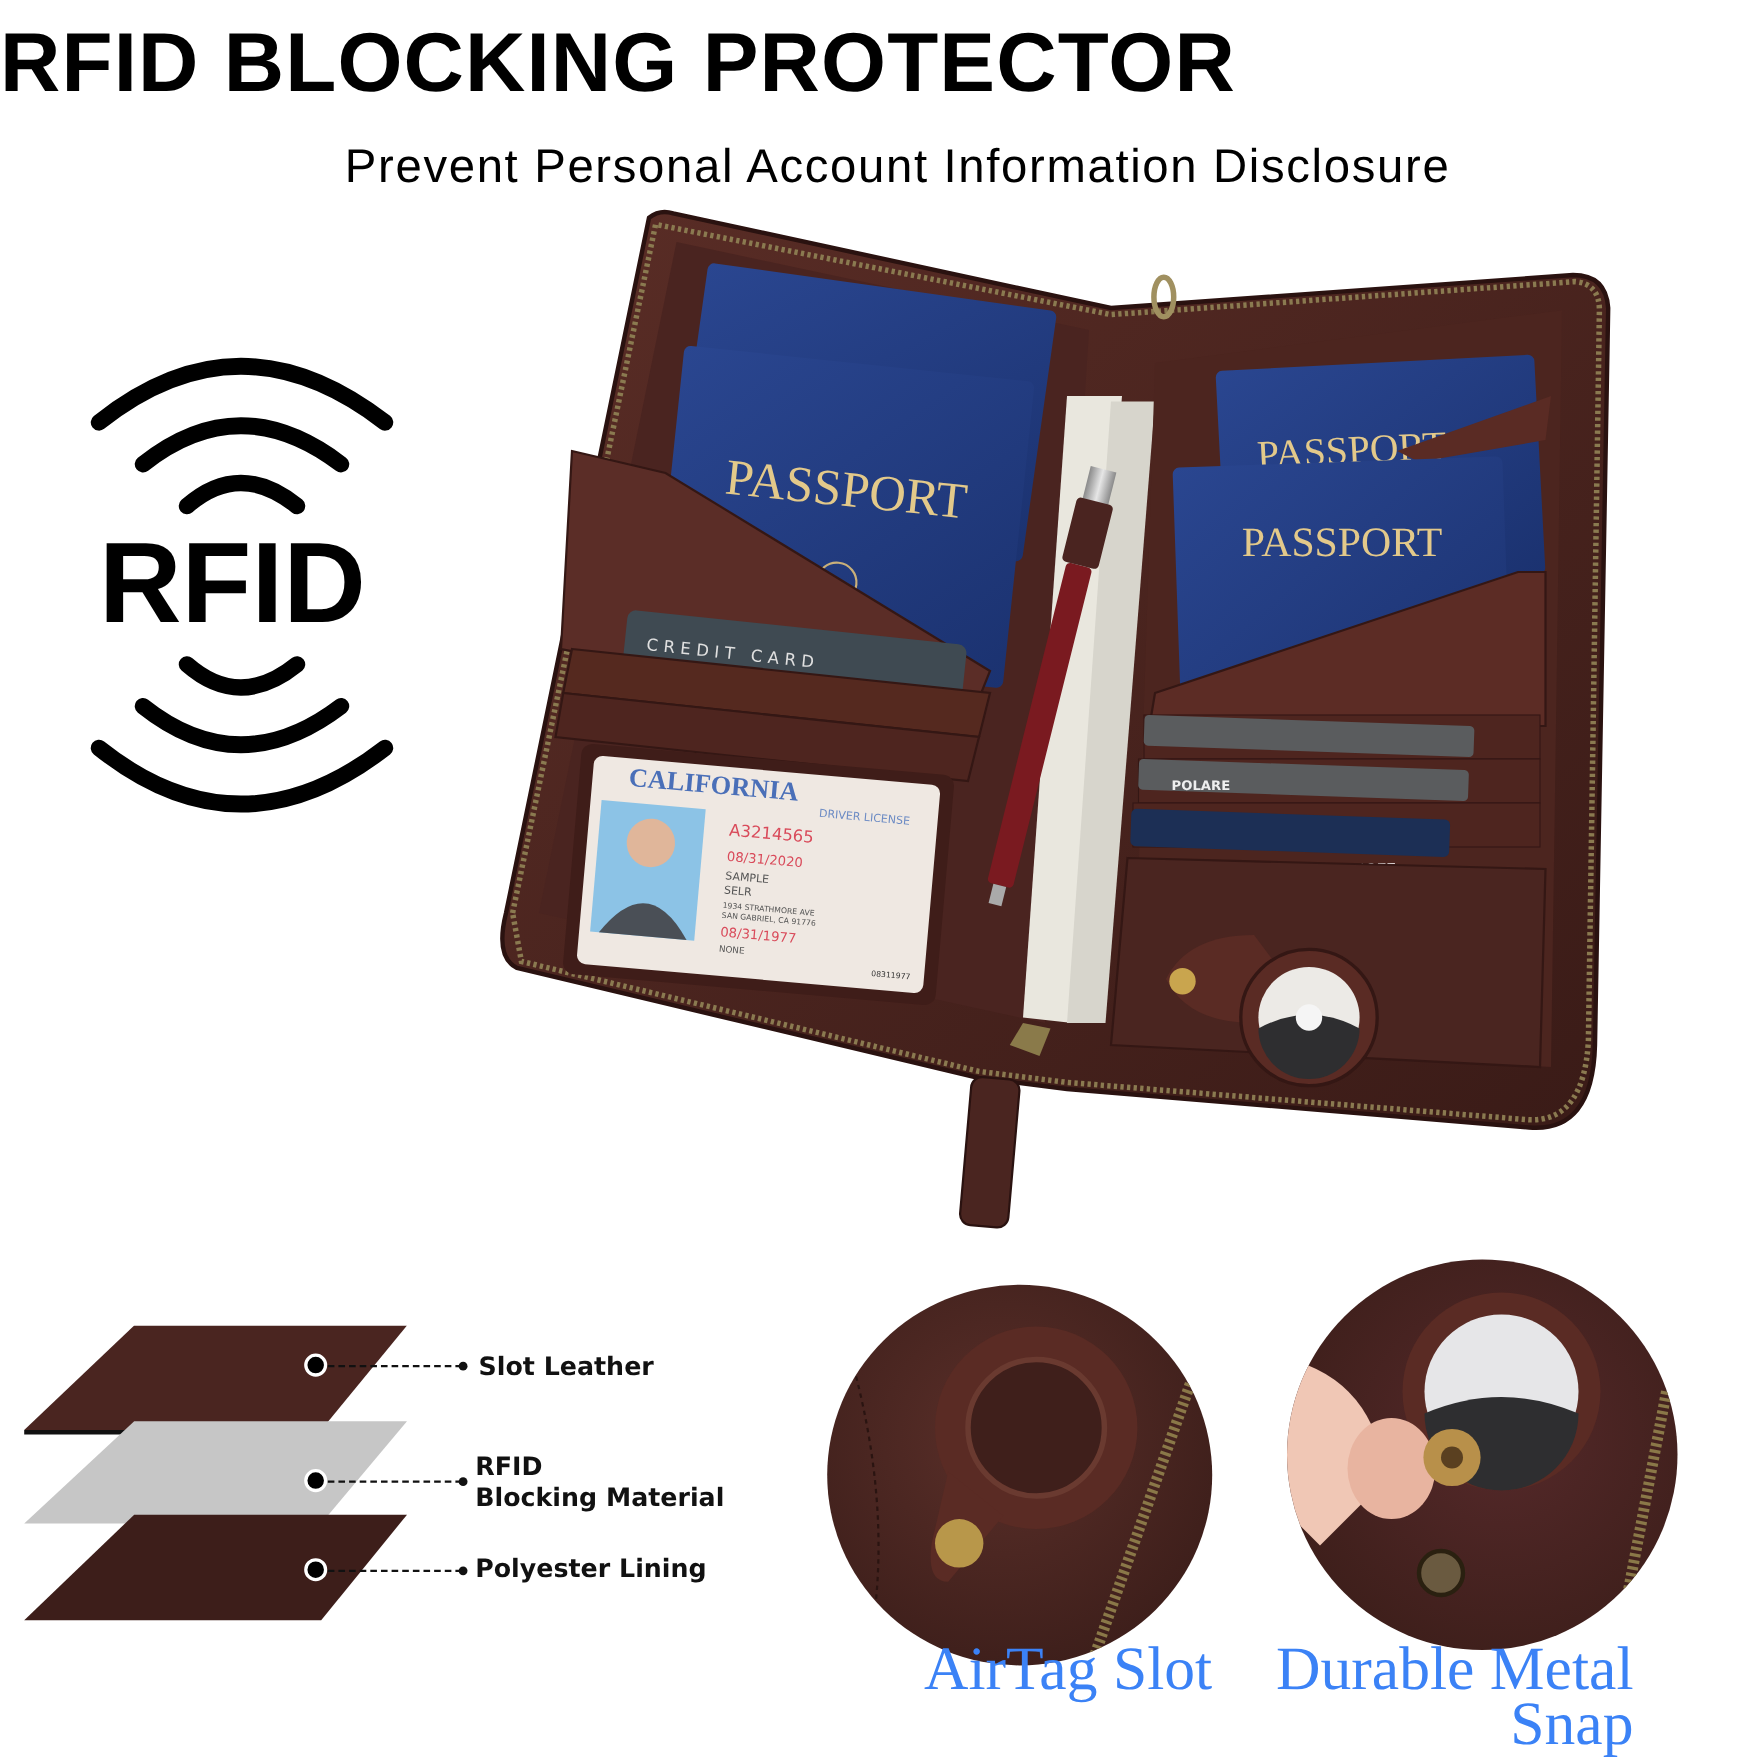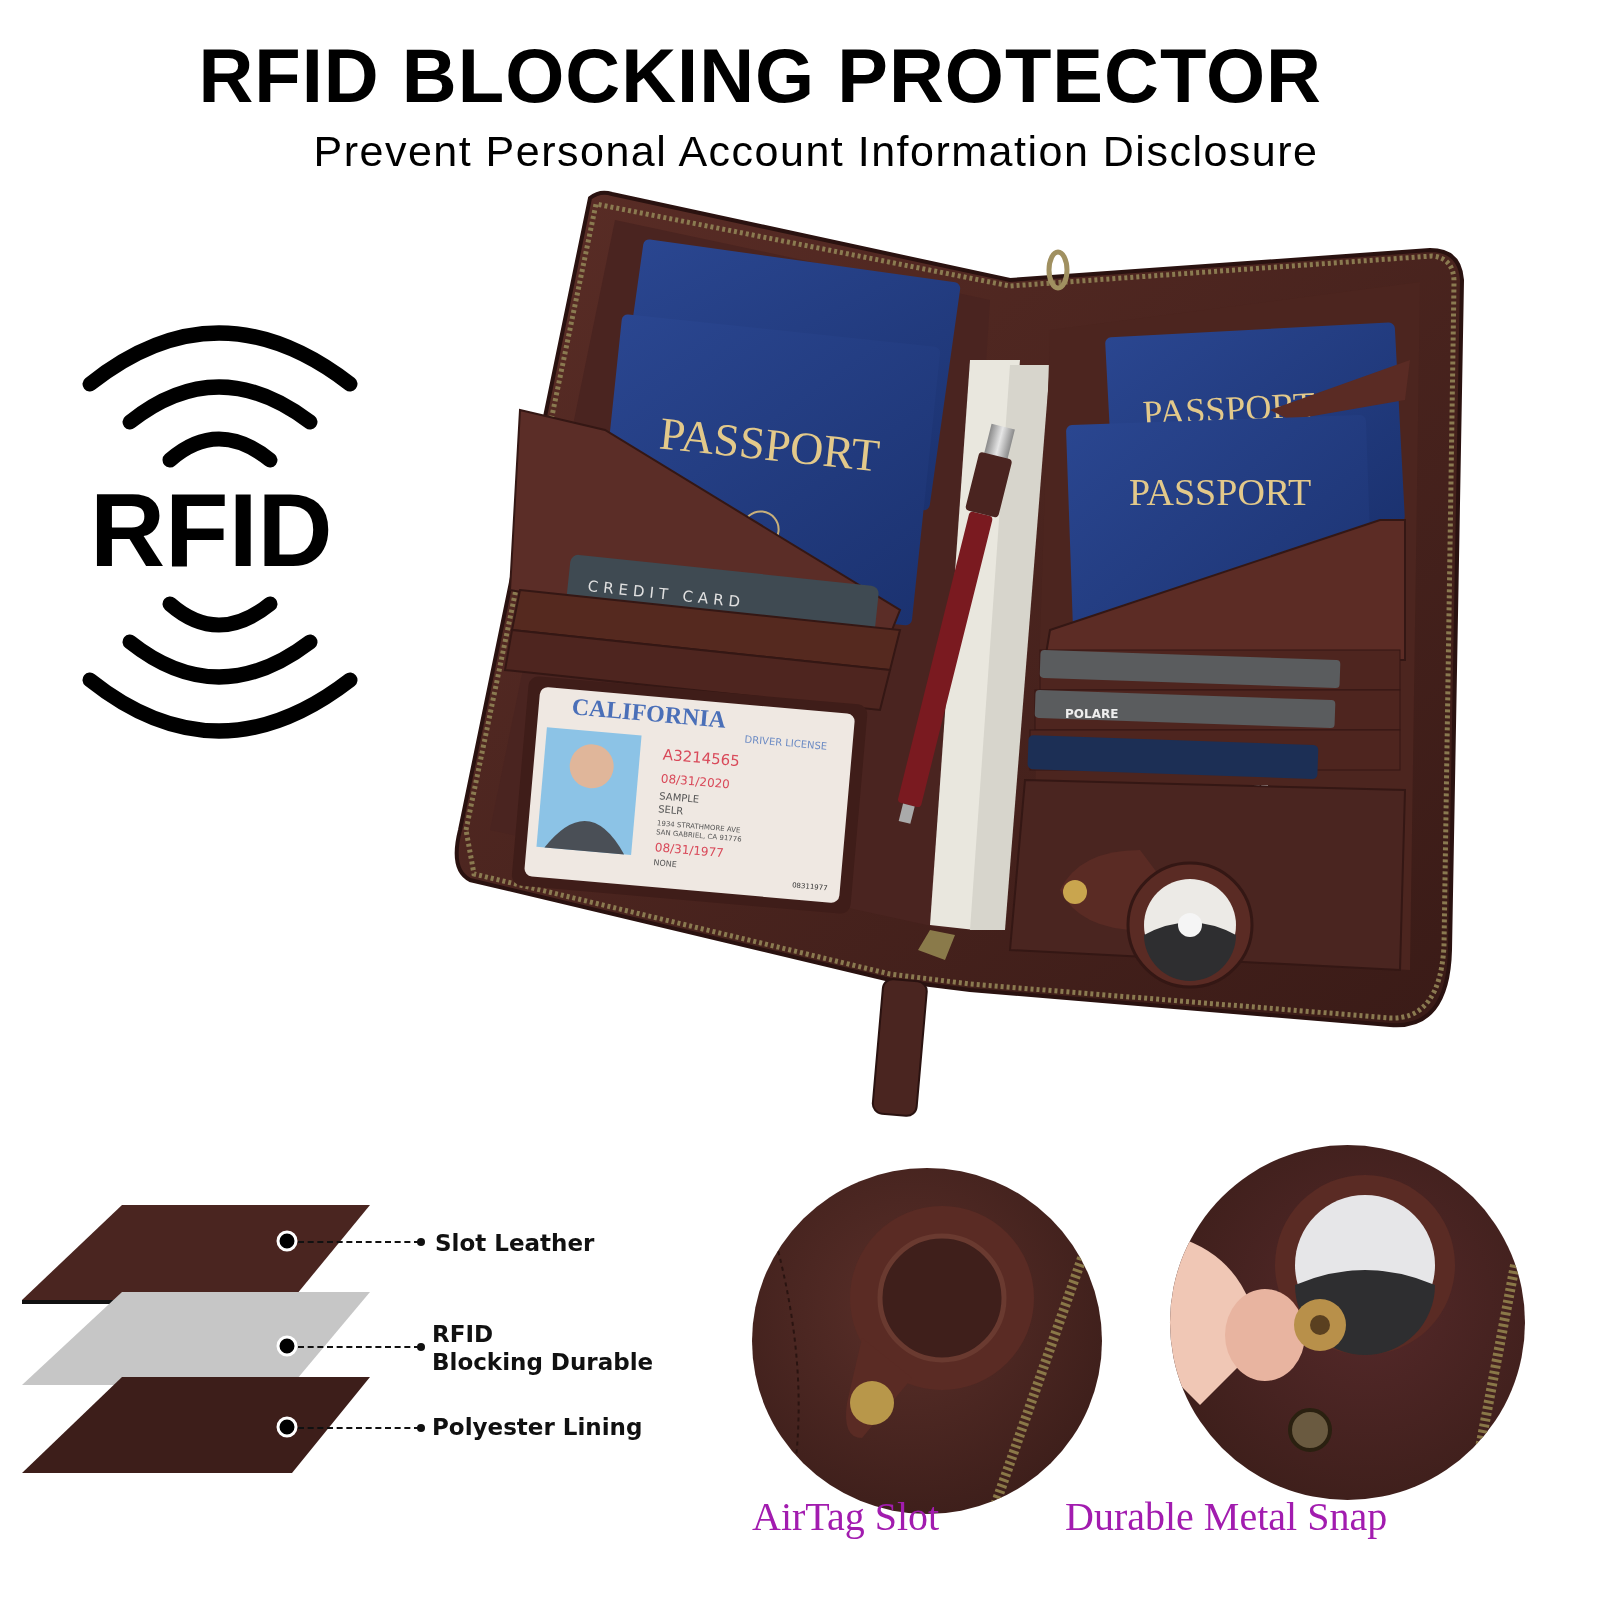--- a/index.html
+++ b/index.html
@@ -1,32 +1,32 @@
 <!DOCTYPE html>
 <html><head>
 <meta charset="utf-8">
 <style>
   html, body { margin:0; padding:0; background:#ffffff; }
   body { width:1600px; height:1600px; position:relative; overflow:hidden; font-family:"DejaVu Sans", sans-serif; color:#000; }
-  .headline { position:absolute; left:0; width:1322px; top:36px; text-align:right; font-family:"Liberation Sans", sans-serif; font-weight:bold; font-size:76px; letter-spacing:1px; line-height:80px; }
+  .headline { position:absolute; left:0; width:1322px; top:18px; text-align:left; font-family:"Liberation Sans", sans-serif; font-weight:bold; font-size:76px; letter-spacing:1px; line-height:80px; }
   .subhead { position:absolute; left:0; width:1600px; top:126px; text-align:center; font-family:"Liberation Sans", sans-serif; font-size:43px; letter-spacing:1.5px; line-height:50px;padding-left:16px; }
 
   
   .rfid-logo { position:absolute; left:78px; top:312px; width:290px; height:440px; }
   .rfid-word { position:absolute; left:90px; top:480px; width:280px; text-align:left; font-family:"Liberation Sans", sans-serif; font-weight:bold; font-size:104px; line-height:100px; letter-spacing:0px; }
 
   
   .wallet { position:absolute; left:450px; top:190px; width:1030px; height:940px; }
   .layer-label { position:absolute; font-family:"DejaVu Sans", sans-serif; font-weight:bold; font-size:23px; line-height:29px; color:#111; }
   .layer-dash { position:absolute; height:0; border-top:2px dashed #111; }
   .layer-dot { position:absolute; width:8px; height:8px; background:#111; border-radius:50%; }
 
   
   .circle { position:absolute; border-radius:50%; overflow:hidden; }
-  .caption { position:absolute; font-family:"Liberation Serif", serif; font-size:40px; line-height:50px; color:#a21caf; text-align:left; }
+  .caption { position:absolute; font-family:"Liberation Serif", serif; font-size:56px; line-height:50px; color:#3b82f6; text-align:right; }
 </style>
 </head>
 <body>
 
 <div class="headline">RFID BLOCKING PROTECTOR</div>
 <div class="subhead">Prevent Personal Account Information Disclosure</div>
 
 <div>
   <svg class="rfid-logo" viewBox="0 0 290 440" style="position:absolute;left:78px;top:312px;">
     <g fill="none" stroke="#000" stroke-width="15" stroke-linecap="round">
@@ -166,21 +166,21 @@
     <circle cx="267" cy="222" r="9" fill="#000" stroke="#fff" stroke-width="3"></circle>
   </svg>
 
   <div class="layer-dash" style="left:298px;top:1241px;width:122px;"></div>
   <div class="layer-dot" style="left:417px;top:1238px;"></div>
   <div class="layer-label" style="left:435px;top:1229px;">Slot Leather</div>
 
   <div class="layer-dash" style="left:298px;top:1346px;width:122px;"></div>
   <div class="layer-dot" style="left:417px;top:1343px;"></div>
   <div class="layer-label" style="left:432px;top:1320px;">RFID</div>
-  <div class="layer-label" style="left:432px;top:1348px;">Blocking Durable</div>
+  <div class="layer-label" style="left:432px;top:1348px;">Blocking Material</div>
 
   <div class="layer-dash" style="left:298px;top:1427px;width:122px;"></div>
   <div class="layer-dot" style="left:417px;top:1424px;"></div>
   <div class="layer-label" style="left:432px;top:1413px;">Polyester Lining</div>
 </div>
 
 <div class="circle" style="left:752px;top:1168px;width:350px;height:346px;background:radial-gradient(circle at 45% 40%, #5a2f29 0%, #3e1f1b 75%);">
   <svg width="350" height="346" viewBox="0 0 350 346">
     <path d="M20 60 Q60 200 40 320" stroke="#2a1411" stroke-width="2" stroke-dasharray="4 4" fill="none"></path>
     <circle cx="190" cy="130" r="92" fill="#5a2b24"></circle>

